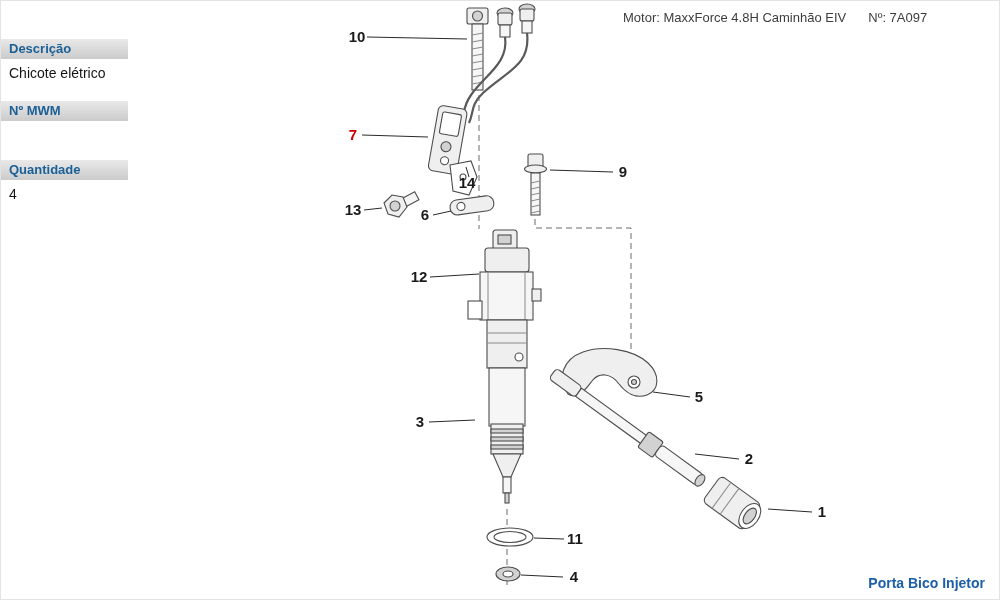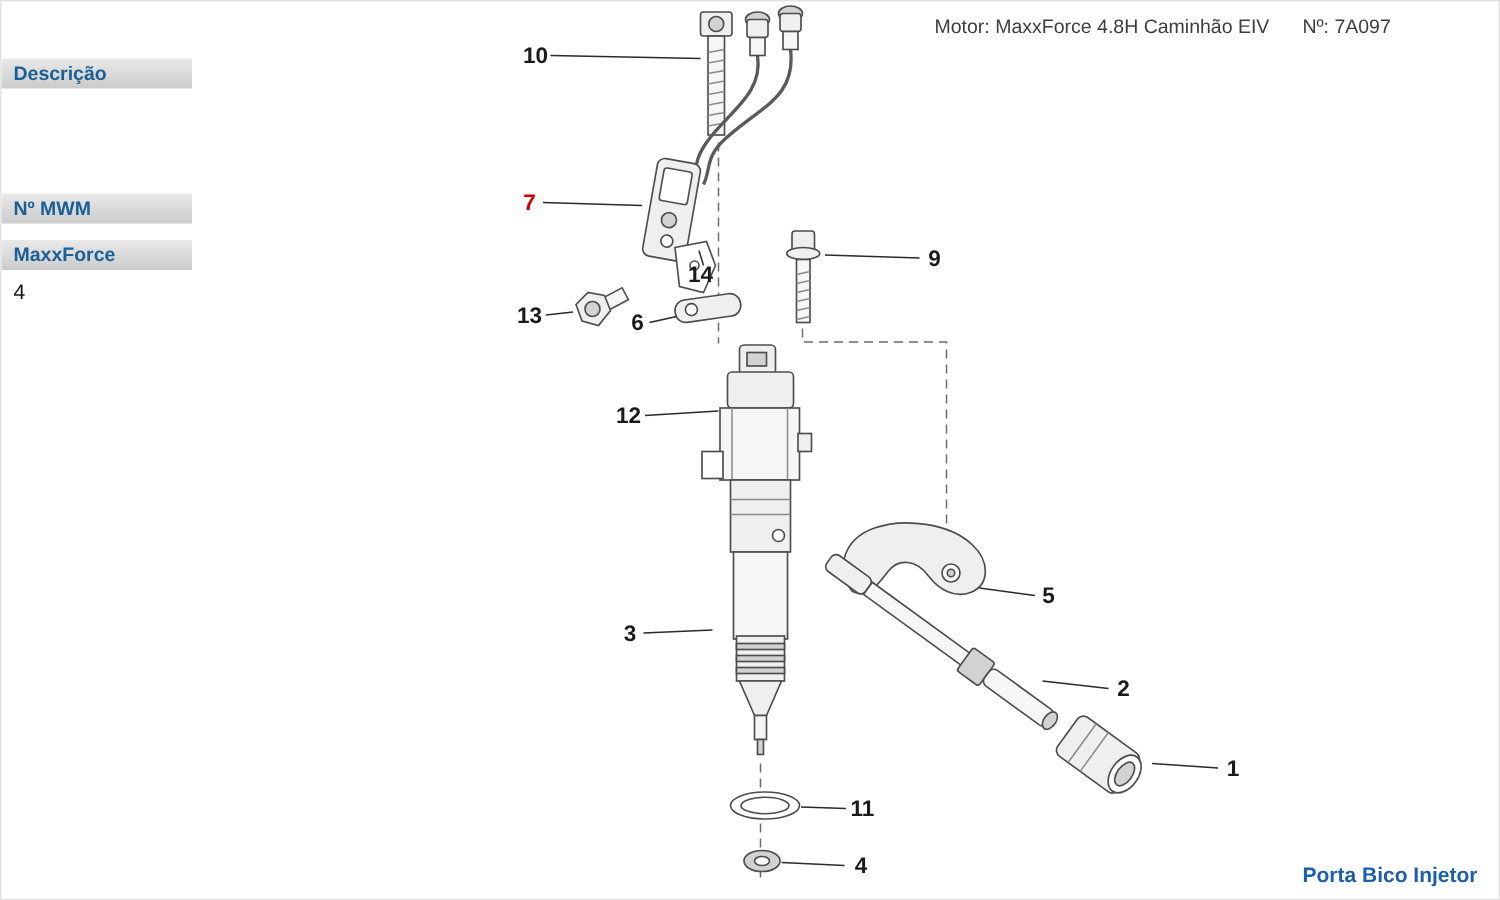--- a/index.html
+++ b/index.html
@@ -5,21 +5,21 @@
   html,body { margin:0; padding:0; background:#fff; }
   .page {
     position:relative; width:1000px; height:600px;
     background:#ffffff; overflow:hidden;
     font-family:"Liberation Sans", sans-serif;
     border:1px solid #e3e3e3; box-sizing:border-box;
   }
 
   
   .field { position:absolute; left:0; width:127px; }
-  .f0 { top:38px; } .f1 { top:100px;margin-top:28px; } .f2 { top:159px; }
+  .f0 { top:38px; } .f1 { top:100px; } .f2 { top:159px; }
   .field-label {
     height:20px; line-height:19px; padding-left:8px;
     background:linear-gradient(#e9e9e9,#cbcbcb);
     color:var(--label-blue,#1a5f96); font-size:13px; font-weight:bold;
   }
   .field-value { padding:6px 0 0 8px; font-size:14px; color:#141414; }
 
   
   .header {
     position:absolute; left:622px; top:9px; display:flex; gap:22px;
@@ -46,26 +46,27 @@
   .callout-num { font-family:"Liberation Sans",sans-serif; font-size:15px; font-weight:bold; cursor:pointer; }
 </style>
 </head>
 <body>
 
 <div class="page">
 
   <aside>
     <div class="field f0">
       <div class="field-label">Descrição</div>
+      <div class="field-value">Chicote elétrico</div>
     </div>
     <div class="field f1">
       <div class="field-label">Nº MWM</div>
     </div>
     <div class="field f2">
-      <div class="field-label">MaxxForce</div>
+      <div class="field-label">Quantidade</div>
       <div class="field-value">4</div>
     </div>
   </aside>
 
   <div class="header">
     <span>Motor: MaxxForce 4.8H Caminhão EIV</span>
     <span>Nº: 7A097</span>
   </div>
 
   <svg class="diagram" viewBox="0 0 1000 600" width="1000" height="600" xmlns="http://www.w3.org/2000/svg">

